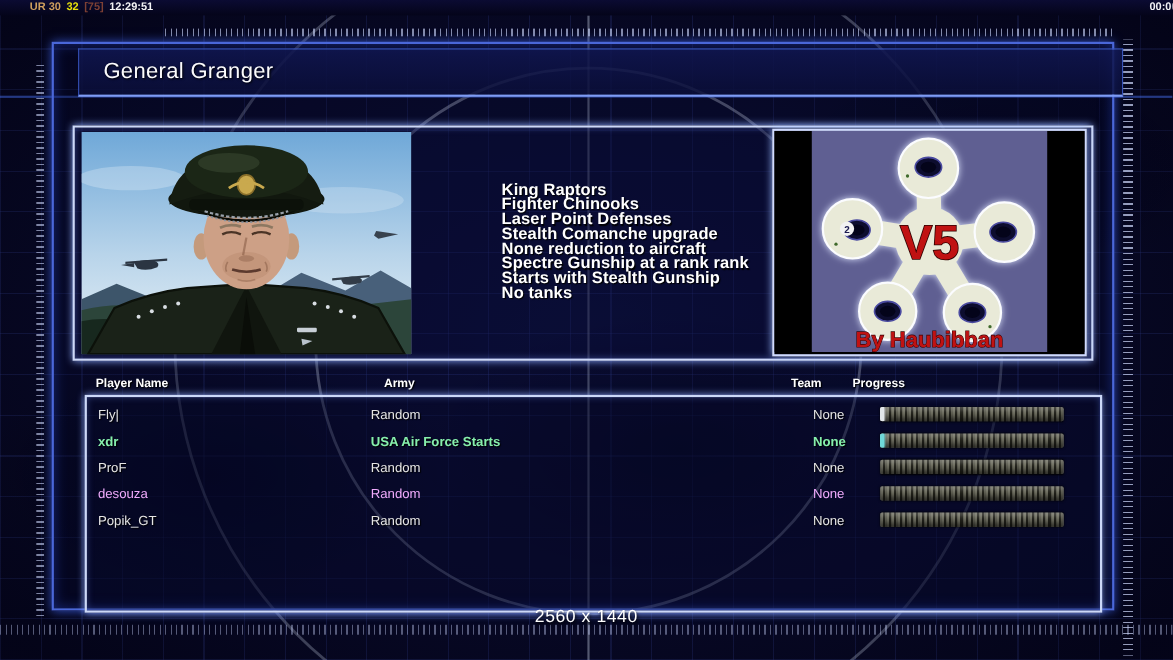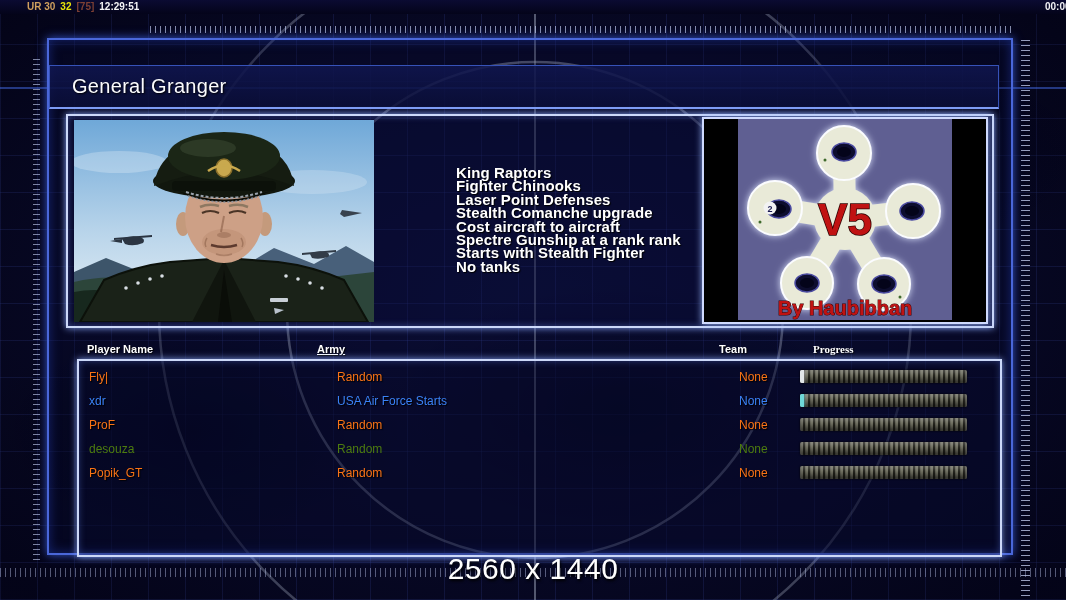--- a/index.html
+++ b/index.html
@@ -29,57 +29,57 @@
     background:repeating-linear-gradient(0deg, rgba(205,215,250,.85) 0 1px, transparent 1px 5px);}
   .ruler-bottom{left:0;top:568px;width:1066px;height:9px;opacity:.6;
     background:repeating-linear-gradient(90deg, rgba(195,205,245,.7) 0 1px, transparent 1px 5px);}
   .hline{left:0;top:87px;width:100%;height:2px;background:rgba(75,120,255,.45);}
   
   .reticle{left:0;top:0;}
   
   .main-panel{left:47px;top:38px;width:962px;height:513px;border:2px solid #4a67d9;
     background:rgba(8,12,48,.28);
     box-shadow:0 0 9px rgba(60,95,225,.85), inset 0 0 12px rgba(40,70,200,.5);}
-  .header-panel{left:0;top:4px;width:948px;height:41px;border:1px solid #3652b8;
+  .header-panel{left:22px;top:4px;width:948px;height:41px;border:1px solid #3652b8;
     border-bottom:2px solid #7e9cf5;
-    background:linear-gradient(rgba(16,22,80,.85), rgba(10,14,56,.82));margin-top:21px;}
+    background:linear-gradient(rgba(16,22,80,.85), rgba(10,14,56,.82));}
   .title{position:absolute;left:22px;top:0;line-height:40px;font-size:20px;color:#fbfbfd;
     text-shadow:1px 1px 2px #000;letter-spacing:.3px;}
   
   .info-panel{left:17px;top:74px;width:924px;height:210px;border:2px solid #ccd8f9;
     background:rgba(10,14,58,.38);
     box-shadow:0 0 7px rgba(140,170,255,.95), inset 0 0 7px rgba(120,150,255,.4);}
   .portrait{position:absolute;left:6px;top:4px;width:300px;height:202px;}
   .abilities{position:absolute;left:388px;top:50px;color:#fff;font-weight:bold;font-size:15px;
     line-height:13.4px;text-shadow:1px 1px 1px #000;letter-spacing:.1px;}
   .map-box{position:absolute;left:634px;top:1px;width:282px;height:203px;border:2px solid #cfdaff;
     background:#000;box-shadow:0 0 7px rgba(155,185,255,.95);}
   
   .col-headers{left:28px;top:303px;width:930px;height:16px;color:#fff;font-weight:bold;
     font-size:11px;text-shadow:1px 1px 1px #000;}
   .col-headers span{position:absolute;top:0;}
-  .ch-name{left:10px;} .ch-army{left:240px;text-decoration:underline;} .ch-team{left:642px;text-align:right;} .ch-prog{left:736px;font-family:Liberation Serif, serif;}
+  .ch-name{left:10px;} .ch-army{left:272px;} .ch-team{left:642px;text-align:right;} .ch-prog{left:698px;}
   
   .player-panel{left:28px;top:319px;width:921px;height:190px;border:2px solid #ccd8f8;
     background:rgba(6,10,44,.42);
     box-shadow:0 0 7px rgba(140,170,255,.9), inset 0 0 7px rgba(110,140,255,.35);
     padding-top:4px;box-sizing:content-box;}
-  .prow{position:relative;height:24px;font-size:12px;color:#f97316;text-shadow:1px 1px 1px #000;}
+  .prow{position:relative;height:24px;font-size:12px;color:#e5e5e5;text-shadow:1px 1px 1px #000;}
   .prow span{position:absolute;top:5px;}
   .cell-name{left:10px;} .cell-army{left:258px;} .cell-team{left:660px;}
-  .r-cyan{color:#3b82f6;} .r-dim{color:#4d7c0f;text-shadow:none;}
+  .r-cyan{color:#86efac;font-weight:bold;} .r-dim{color:#f0abfc;text-shadow:none;}
   .pbar{position:absolute;left:721px;top:5px;width:167px;height:13px;border-radius:2px;
     background:repeating-linear-gradient(90deg,#5c5c50 0 1px,#6e6e60 1px 3px,#22221b 3px 5px);
     box-shadow:inset 0 3px 4px rgba(255,255,255,.22), inset 0 -4px 5px rgba(0,0,0,.55), 0 0 2px #000;
     overflow:hidden;}
   .bar-start{position:absolute;left:0;top:0;width:4px;height:100%;}
   .s-white{background:#e2e6e9;box-shadow:0 0 3px #fff;}
   .s-cyan{background:#6fd8d8;box-shadow:0 0 3px #9ff;}
   
-  .footer-res{left:0;top:552px;width:100%;text-align:center;font-size:30px;color:#fff;
+  .footer-res{left:0;top:552px;width:100%;text-align:center;font-size:16px;color:#fff;
     text-shadow:1px 2px 3px #000;letter-spacing:.5px;}
 </style>
 </head>
 <body>
 
 <svg class="abs reticle" width="1066" height="600">
   <line x1="535" y1="14" x2="535" y2="600" stroke="rgba(200,210,230,.4)" stroke-width="2"></line>
   <circle cx="535" cy="310" r="248" fill="none" stroke="rgba(190,200,220,.45)" stroke-width="2.5"></circle>
   <circle cx="535" cy="310" r="376" fill="none" stroke="rgba(190,200,220,.3)" stroke-width="2.5"></circle>
 </svg>
@@ -175,23 +175,23 @@
         <ellipse cx="150" cy="48" rx="8" ry="9" fill="#c9a94e" stroke="#8a6f2a" stroke-width="1.5"></ellipse>
         <path d="M134,51 q16,-11 32,0" fill="none" stroke="#c9a94e" stroke-width="2.5"></path>
       </g>
     </svg>
 
     <div class="abilities">
       <div>King Raptors</div>
       <div>Fighter Chinooks</div>
       <div>Laser Point Defenses</div>
       <div>Stealth Comanche upgrade</div>
-      <div>Cost aircraft to aircraft</div>
+      <div>None reduction to aircraft</div>
       <div>Spectre Gunship at a rank rank</div>
-      <div>Starts with Stealth Fighter</div>
+      <div>Starts with Stealth Gunship</div>
       <div>No tanks</div>
     </div>
 
     <div class="map-box">
       <svg viewBox="0 0 282 201" width="282" height="201">
         <defs>
           <filter id="whiteglow" x="-30%" y="-30%" width="160%" height="160%">
             <feDropShadow dx="0" dy="0" stdDeviation="3.5" flood-color="#dfe6ff" flood-opacity=".95"></feDropShadow>
           </filter>
         </defs>

